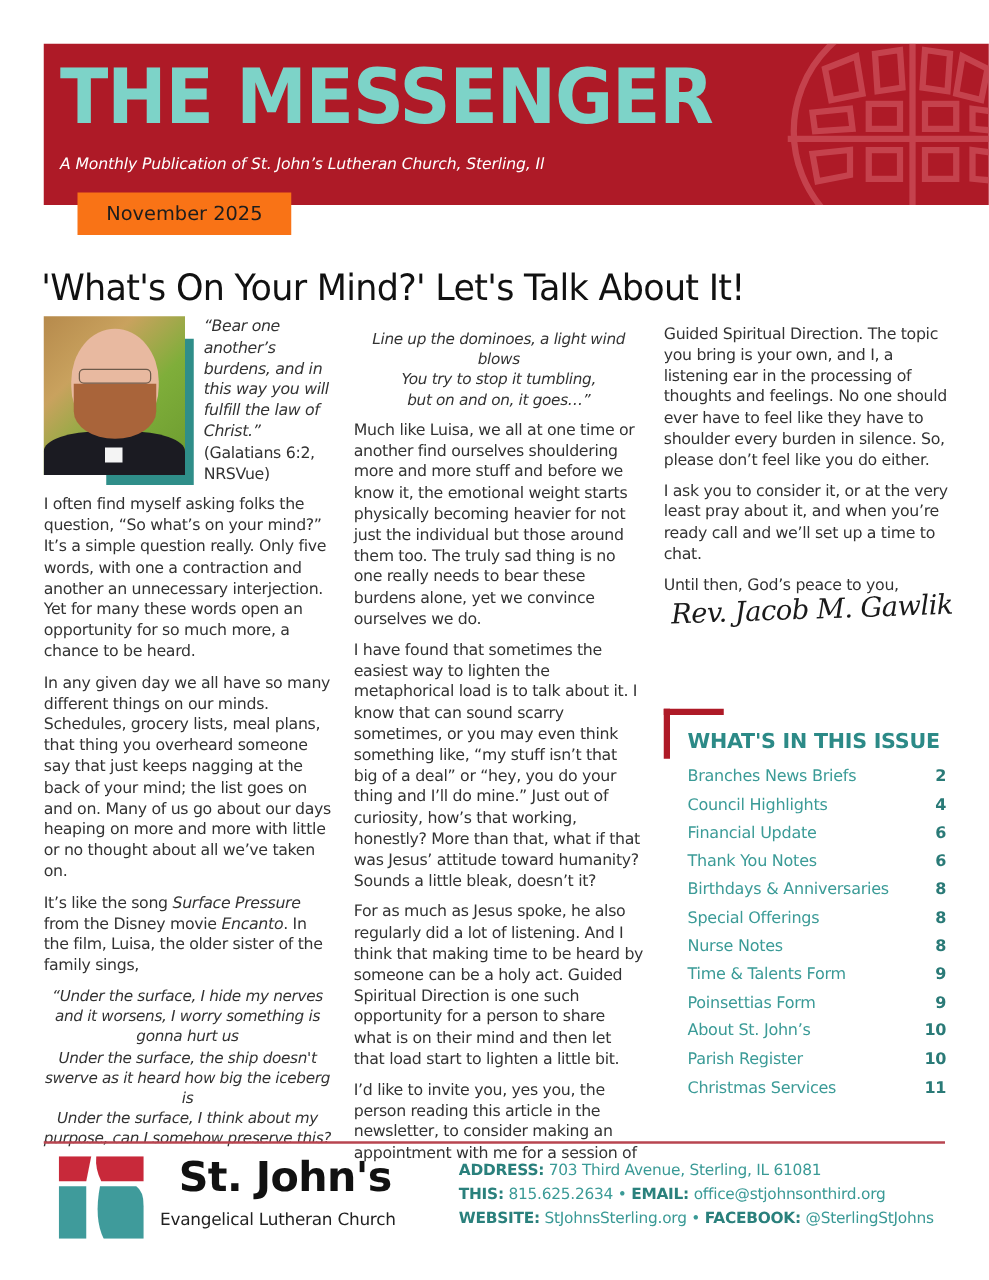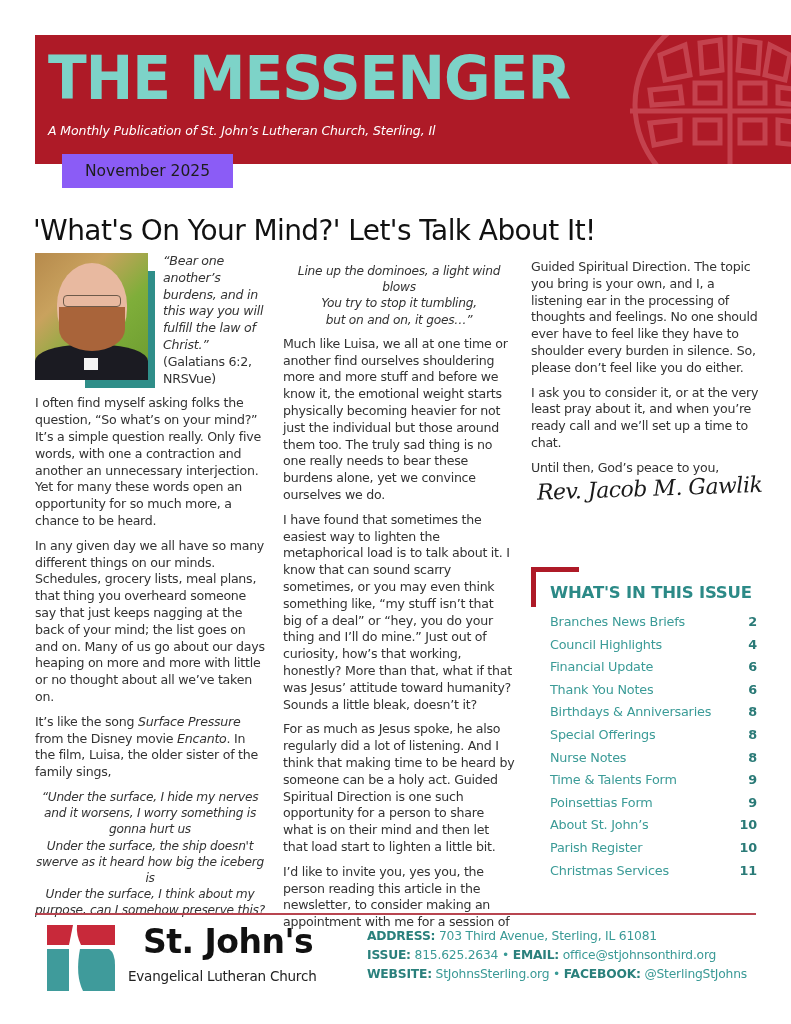--- a/index.html
+++ b/index.html
@@ -17,21 +17,21 @@
     font-size: 61px; letter-spacing: -1px; color: #7dd3c8; line-height: 1;
     transform: scaleX(0.93); transform-origin: left top;
   }
   .masthead .subtitle {
     position: absolute; left: 13px; top: 88px;
     font-family: "DejaVu Sans", sans-serif; font-style: italic;
     font-size: 12.5px; color: #ffffff; letter-spacing: -0.1px;
   }
   .date-badge {
     position: absolute; left: 62px; top: 154px; width: 171px; height: 34px;
-    background: #8b5cf6; color: #1d1d1d; font-size: 15.5px;
+    background: #f97316; color: #1d1d1d; font-size: 15.5px;
     display: flex; align-items: center; justify-content: center;
   }
 
   .headline {
     position: absolute; left: 33px; top: 213px; font-size: 29px;
     color: #111; letter-spacing: -0.6px; white-space: nowrap;
     transform: scaleX(0.965); transform-origin: left top;
   }
 
   .col { position: absolute; font-size: 12.6px; line-height: 16.8px; color: #333; letter-spacing: -0.25px; }
@@ -215,21 +215,21 @@
   <path d="M33 24 H62 Q68 28 68 40 V66 H36 Q28 50 33 24 Z" fill="#3f9b9b"></path>
 </svg>
 <div class="org-name">St. John's</div>
 <div class="org-sub">Evangelical Lutheran Church</div>
 
 <div class="contact">
   <div>
     <span class="lbl">ADDRESS:</span> <span>703 Third Avenue, Sterling, IL 61081</span>
   </div>
   <div>
-    <span class="lbl">ISSUE:</span> <span>815.625.2634</span>
+    <span class="lbl">THIS:</span> <span>815.625.2634</span>
     <span>•</span>
     <span class="lbl">EMAIL:</span> <span>office@stjohnsonthird.org</span>
   </div>
   <div>
     <span class="lbl">WEBSITE:</span> <span>StJohnsSterling.org</span>
     <span>•</span>
     <span class="lbl">FACEBOOK:</span> <span>@SterlingStJohns</span>
   </div>
 </div>
 

